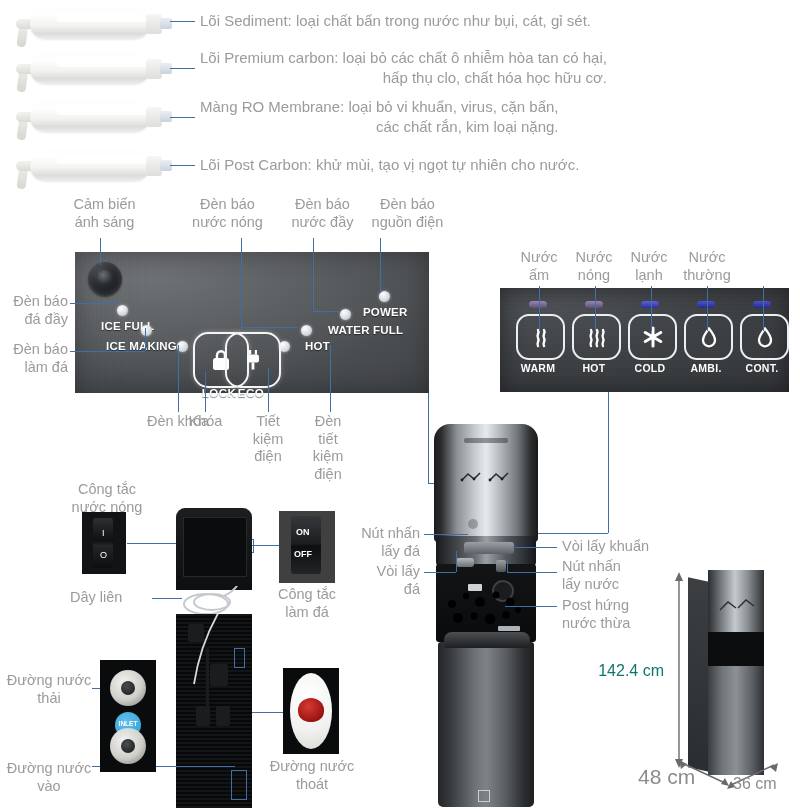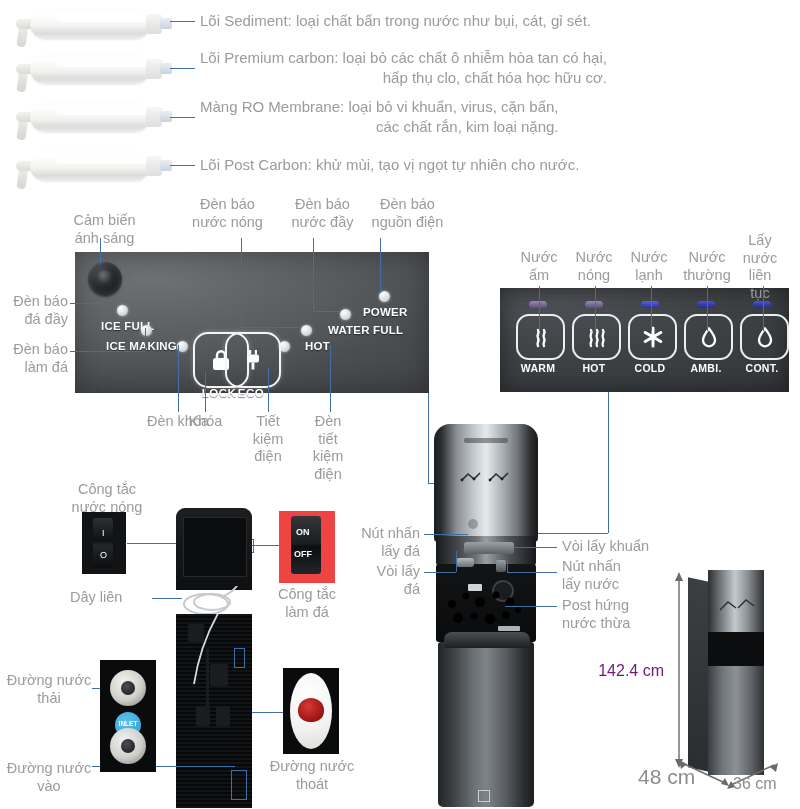--- a/index.html
+++ b/index.html
@@ -121,21 +121,21 @@
   .mini-face{position:absolute;left:20px;top:0;width:56px;height:205px;
     background:linear-gradient(90deg,#34373a 0%,#4a4e51 10%,#888d91 40%,#a6abaf 55%,#6f7478 80%,#34373a 100%);}
   .mini-top{position:absolute;left:20px;top:0;width:56px;height:62px;
     background:linear-gradient(90deg,#2b2e30 0%,#6a6f73 20%,#c4c9cd 48%,#8d9296 70%,#2f3234 100%);border-radius:3px 3px 0 0;}
   .mini-disp{position:absolute;left:20px;top:62px;width:56px;height:34px;background:#0c0d0f;}
   .mini-low{position:absolute;left:20px;top:96px;width:56px;height:109px;
     background:linear-gradient(90deg,#3a3d40 0%,#6f7478 25%,#8c9195 50%,#5e6266 78%,#2e3134 100%);}
   .sw-hot{position:absolute;left:82px;top:512px;width:44px;height:62px;background:#111315;}
   .sw-hot .rock{position:absolute;left:11px;top:6px;width:20px;height:50px;border-radius:3px;
     background:linear-gradient(180deg,#2e3134,#0e1012 45%,#24272a 55%,#0b0d0e);}
-  .sw-ice{position:absolute;left:279px;top:511px;width:56px;height:72px;background:#ef4444;}
+  .sw-ice{position:absolute;left:279px;top:511px;width:56px;height:72px;background:#404040;}
   .sw-ice .rock{position:absolute;left:12px;top:5px;width:30px;height:58px;border-radius:3px;
     background:linear-gradient(180deg,#35383b,#1b1d1f 48%,#0c0e10 52%,#222528);}
   .sw-ice .t1{position:absolute;left:17px;top:16px;color:#fff;font-size:9px;font-weight:bold;}
   .sw-ice .t2{position:absolute;left:15px;top:38px;color:#fff;font-size:9px;font-weight:bold;}
 
   .ports{position:absolute;left:100px;top:660px;width:56px;height:112px;background:#0a0b0c;}
   .port{position:absolute;left:10px;width:36px;height:36px;border-radius:50%;
     background:radial-gradient(circle at 40% 35%,#f2f2f0,#cfcfcb 55%,#9e9e99 80%);}
   .port i{position:absolute;left:11px;top:11px;width:14px;height:14px;border-radius:50%;
     background:radial-gradient(circle at 40% 35%,#4a4e52,#15181a);}
@@ -252,21 +252,21 @@
           <rect x="5" y="1" width="2.2" height="4.5" fill="#ffffff"></rect>
           <rect x="10.8" y="1" width="2.2" height="4.5" fill="#ffffff"></rect>
           <rect x="3" y="5.6" width="12" height="8" rx="2" fill="#ffffff"></rect>
           <rect x="7.6" y="13.5" width="2.8" height="7" fill="#ffffff"></rect>
         </svg>
       </div>
     </div>
     <div class="capt" style="left:146px;top:135px;">ECO</div>
   </div>
 
-  <div class="lbl c" style="left:52px;top:212px;width:105px;">Cảm biến
+  <div class="lbl c" style="left:52px;top:196px;width:105px;">Cảm biến
 ánh sáng</div>
   <div class="ln lnv" style="left:100px;top:238px;height:27px;"></div>
 
   <div class="lbl c" style="left:180px;top:196px;width:95px;">Đèn báo
 nước nóng</div>
   <div class="ln lnv" style="left:241px;top:238px;height:89px;"></div>
   <div class="ln lnh" style="left:241px;top:327px;width:57px;"></div>
 
   <div class="lbl c" style="left:275px;top:196px;width:95px;">Đèn báo
 nước đầy</div>
@@ -371,24 +371,20 @@
   <div class="ln lnv" style="left:595px;top:286px;height:45px;"></div>
 
   <div class="lbl c" style="left:622px;top:249px;width:54px;">Nước
 lạnh</div>
   <div class="ln lnv" style="left:651px;top:286px;height:45px;"></div>
 
   <div class="lbl c" style="left:672px;top:249px;width:70px;">Nước
 thường</div>
   <div class="ln lnv" style="left:707px;top:286px;height:45px;"></div>
 
-  <div class="lbl c" style="left:735px;top:232px;width:50px;">Lấy
-nước
-liên
-tục</div>
   <div class="ln lnv" style="left:763px;top:286px;height:45px;"></div>
 
   <div class="ln lnv" style="left:608px;top:392px;height:141px;"></div>
   <div class="ln lnh" style="left:537px;top:533px;width:71px;"></div>
   <div style="position:absolute;left:461px;top:526px;width:54px;height:14px;border:1px solid #3f6fa5;"></div>
 
   <div class="machine">
     <div class="m-top">
       <div class="m-brand"></div>
       <div class="m-icons">
@@ -543,21 +539,21 @@
     </div>
     <div class="mini-disp"></div>
     <div class="mini-low"></div>
   </div>
 
   <svg style="position:absolute;left:672px;top:572px;" width="14" height="196" viewBox="0 0 14 196">
     <line x1="7" y1="4" x2="7" y2="192" stroke="#6a6a6a" stroke-width="1.4"></line>
     <polygon points="7,0 3,9 11,9" fill="#6a6a6a"></polygon>
     <polygon points="7,196 3,187 11,187" fill="#6a6a6a"></polygon>
   </svg>
-  <div class="lbl r" style="left:572px;top:662px;width:92px;font-size:16px;color:#701a75;">142.4 cm</div>
+  <div class="lbl r" style="left:572px;top:662px;width:92px;font-size:16px;color:#0f766e;">142.4 cm</div>
 
   <svg style="position:absolute;left:679px;top:760px;" width="50" height="26" viewBox="0 0 50 26">
     <line x1="3" y1="3" x2="46" y2="23" stroke="#6a6a6a" stroke-width="1.4"></line>
     <polygon points="0,0 2,9 8,4" fill="#6a6a6a"></polygon>
     <polygon points="50,26 42,24 46,18" fill="#6a6a6a"></polygon>
   </svg>
   <div class="lbl" style="left:638px;top:768px;font-size:21px;color:#8c8c8c;">48 cm</div>
 
   <svg style="position:absolute;left:726px;top:763px;" width="52" height="26" viewBox="0 0 52 26">
     <line x1="48" y1="2" x2="5" y2="22" stroke="#6a6a6a" stroke-width="1.4"></line>

